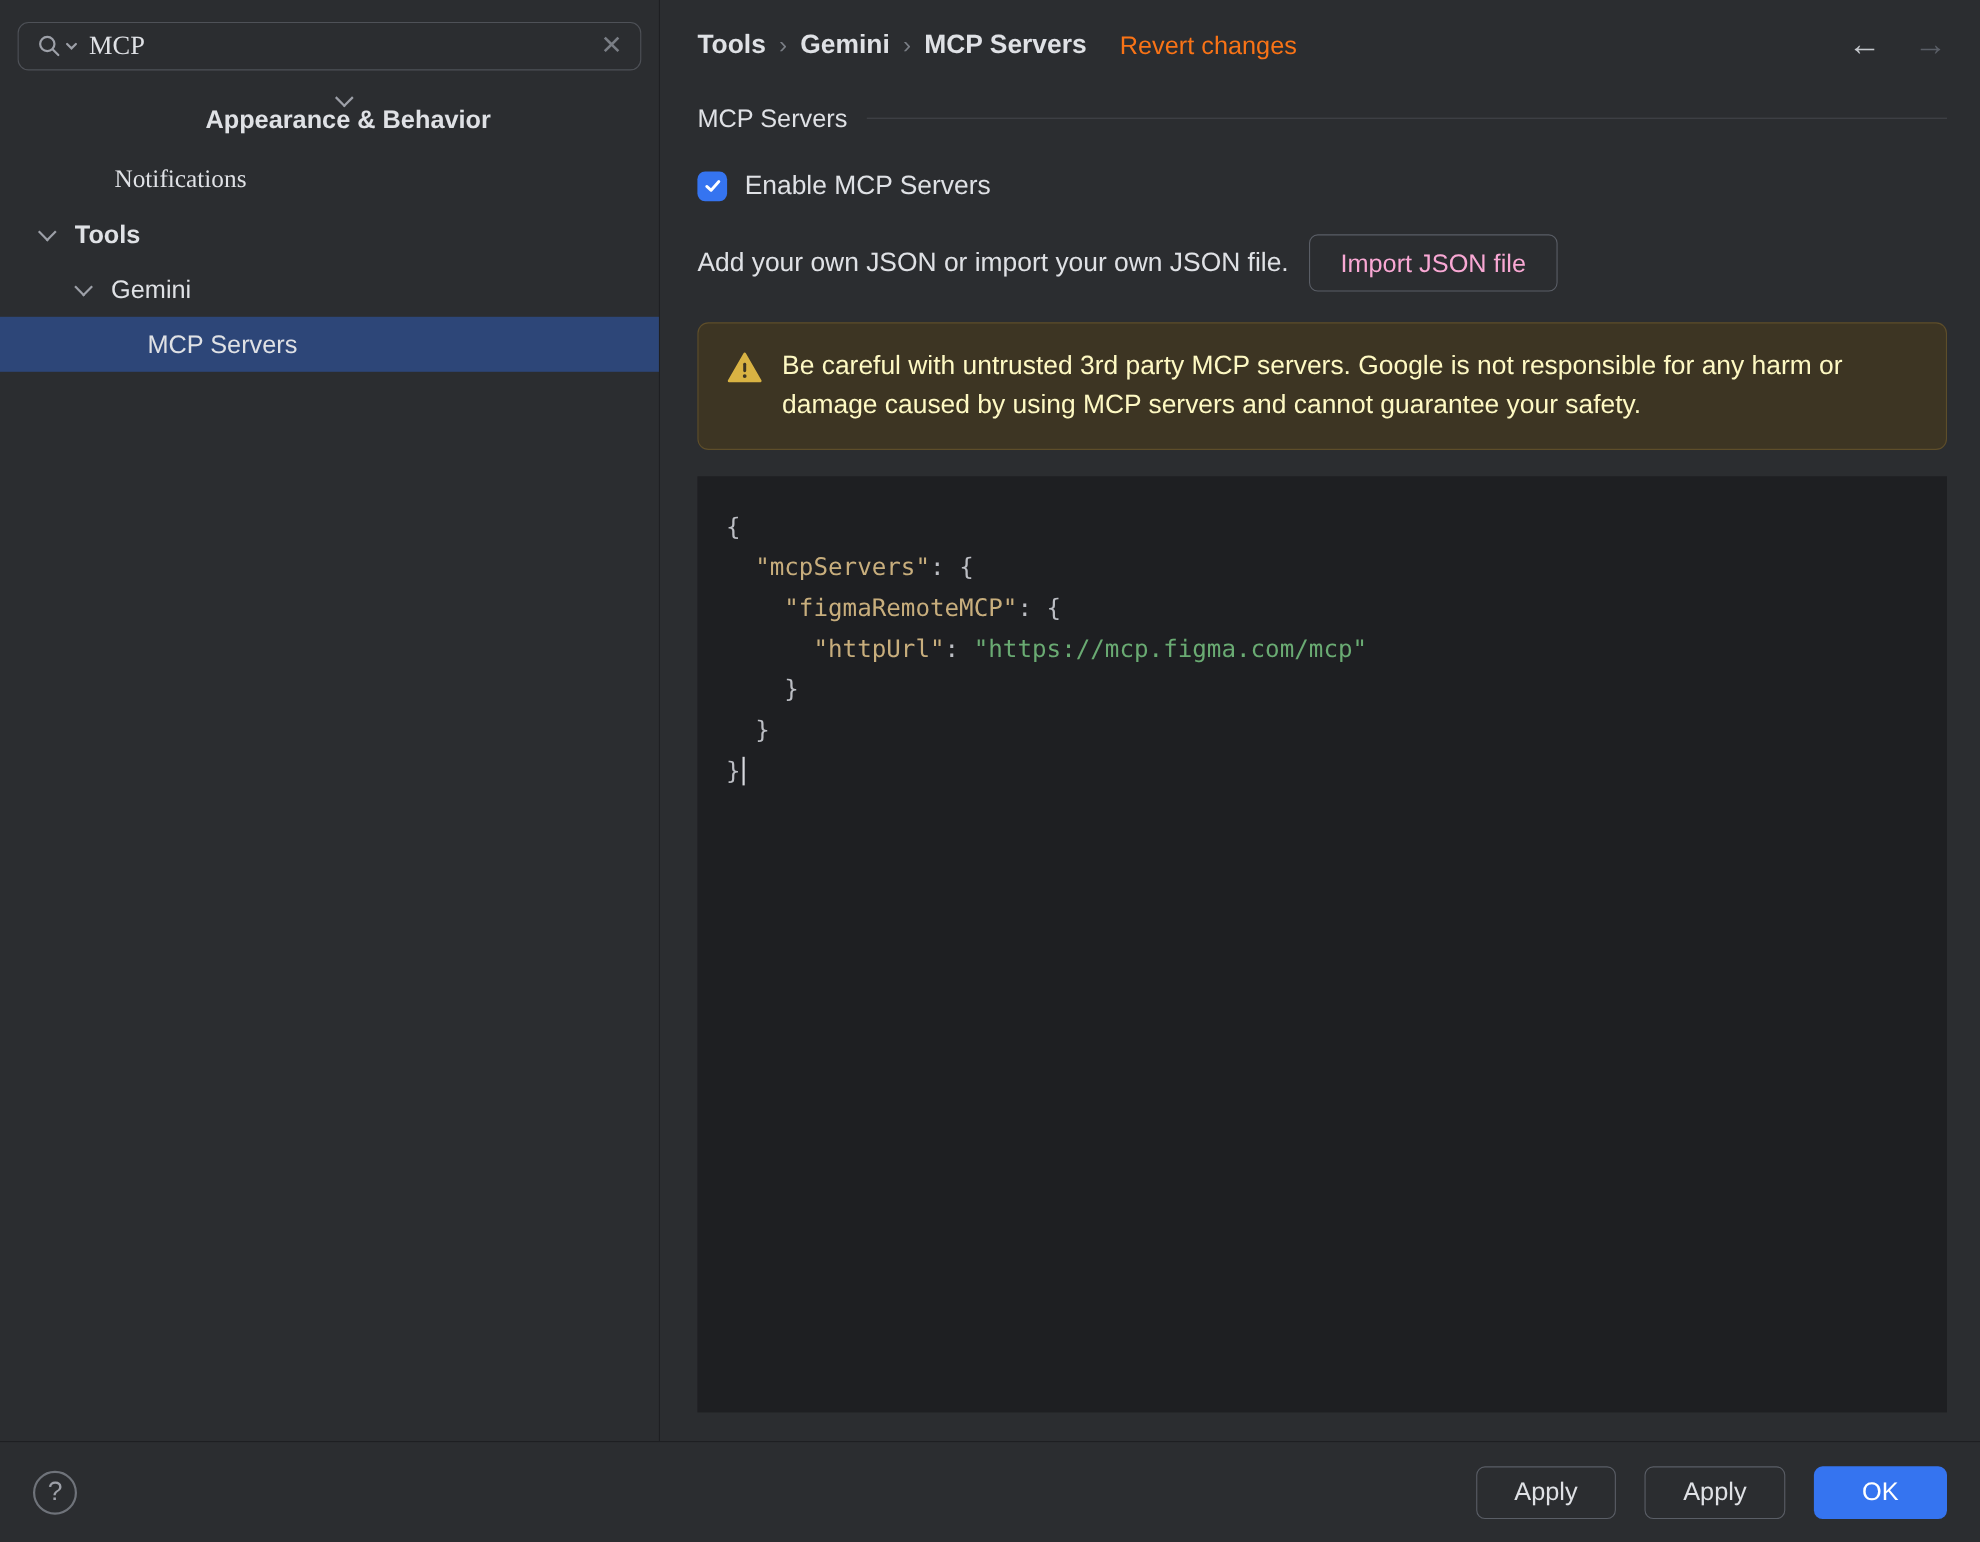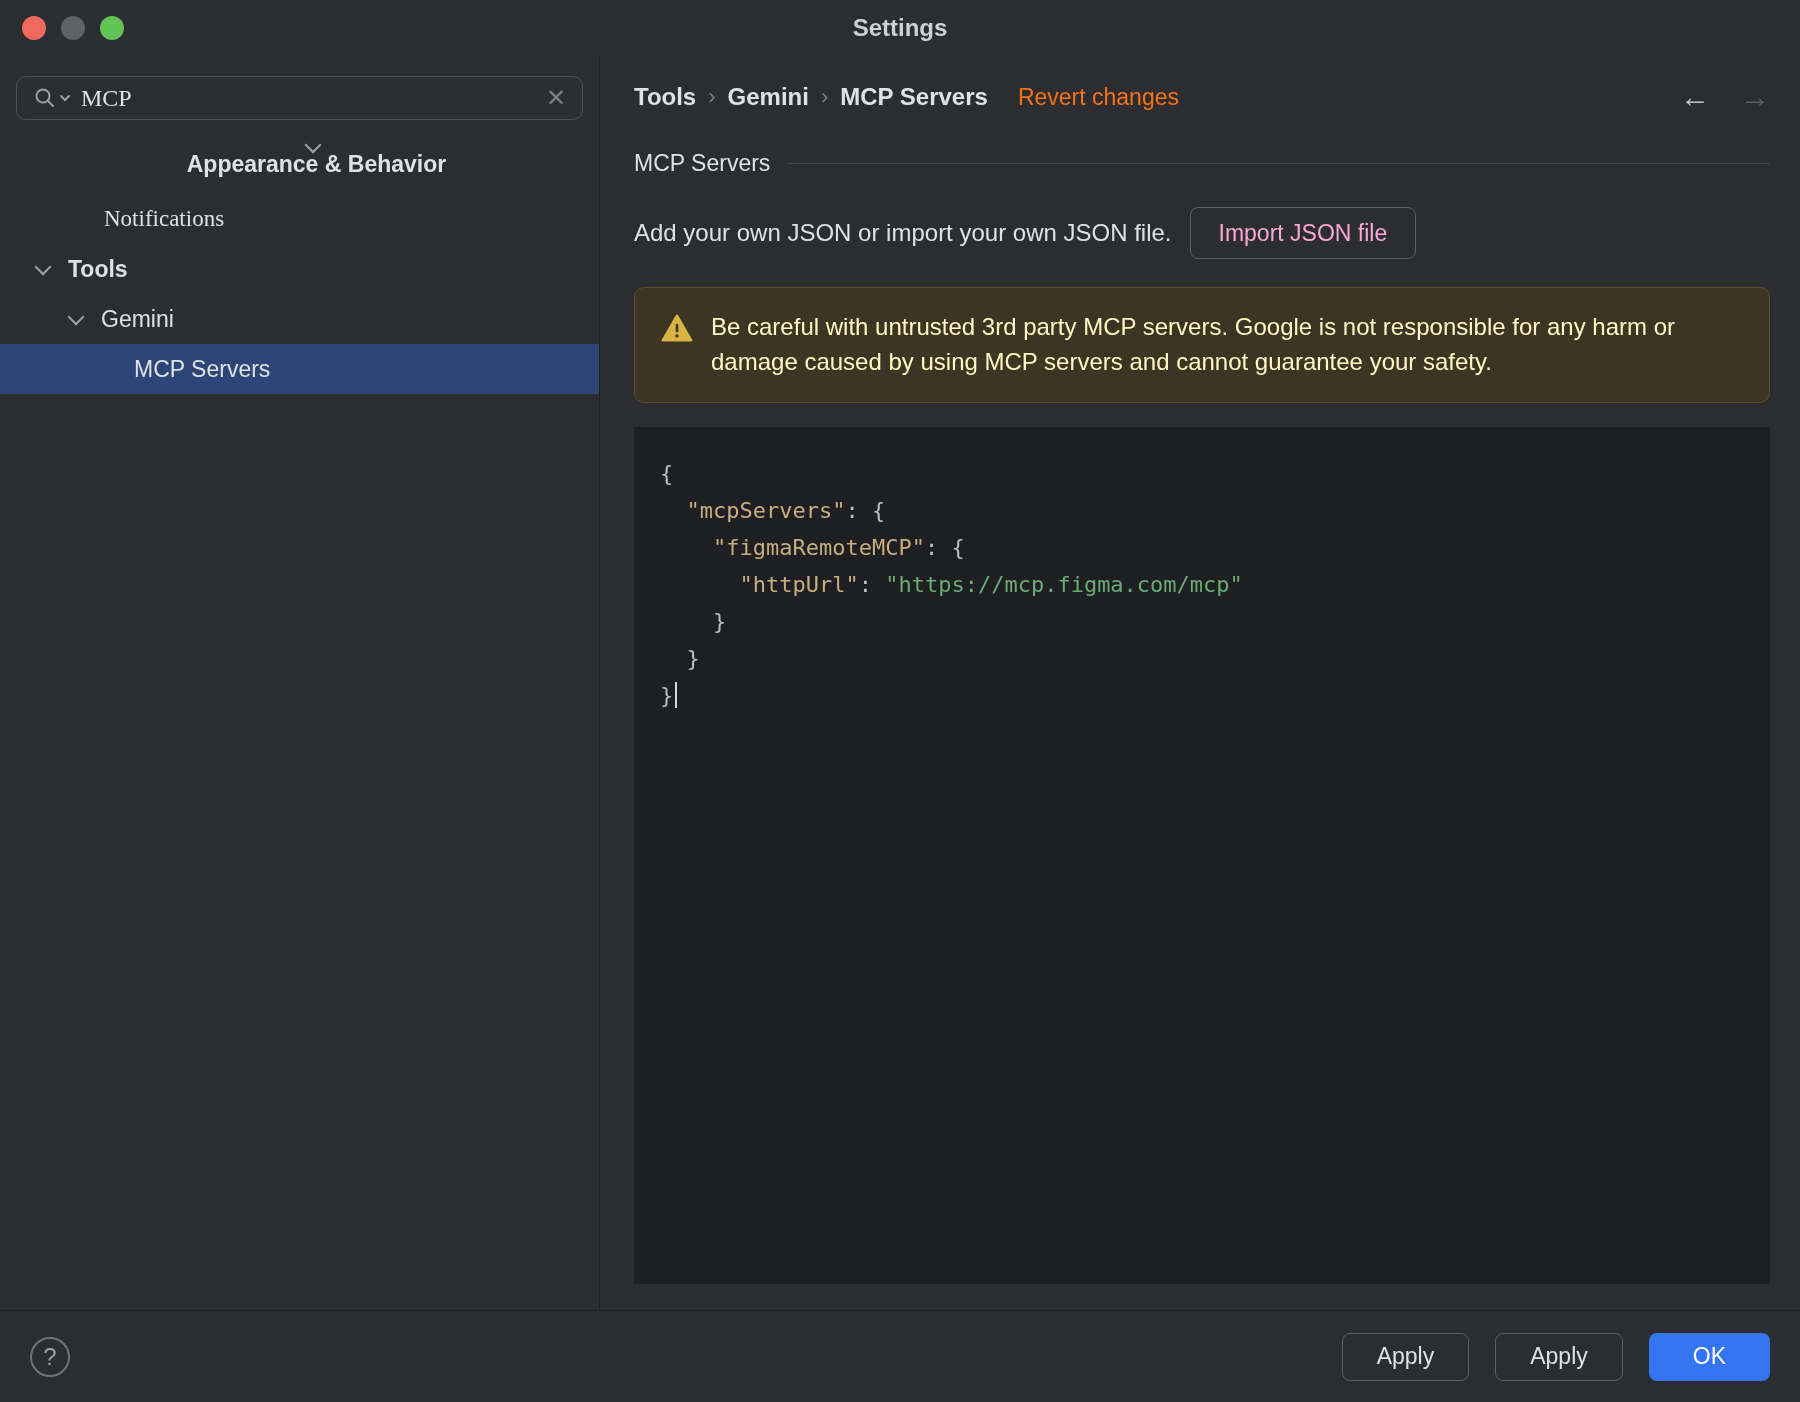--- a/index.html
+++ b/index.html
@@ -77,28 +77,20 @@
   .footer-buttons{margin-left:auto;display:flex;align-items:center;gap:26px;}
   .btn{height:48px;border-radius:8px;font-size:23px;font-family:inherit;cursor:pointer;}
   .btn-secondary{background:transparent;border:1px solid #5a5e66;color:#dfe1e5;padding:0 34px;}
   .btn-primary{background:#3574f0;border:none;color:#ffffff;padding:0 44px;}
 </style>
 </head>
 <body>
 
 <div class="window">
 
-  <div class="titlebar">
-    <div class="lights">
-      <span class="light red"></span>
-      <span class="light gray"></span>
-      <span class="light green"></span>
-    </div>
-    <span class="title">Settings</span>
-  </div>
 
   <div class="bodyrow">
 
     <div class="sidebar">
       <div class="search-field">
         <span class="search-icon-wrap">
           <svg width="24" height="24" viewBox="0 0 24 24" fill="none">
             <circle cx="10" cy="10" r="6.5" stroke="#9da0a8" stroke-width="2"></circle>
             <line x1="15" y1="15" x2="20" y2="20" stroke="#9da0a8" stroke-width="2" stroke-linecap="round"></line>
           </svg>
@@ -154,20 +146,28 @@
           <span class="arrow back">←</span>
           <span class="arrow fwd">→</span>
         </div>
       </div>
 
       <div class="section-row">
         <span class="section-title">MCP Servers</span>
         <span class="section-line"></span>
       </div>
 
+      <div class="check-row">
+        <span class="checkbox">
+          <svg width="18" height="18" viewBox="0 0 18 18">
+            <path d="M3.5 9.5 L7.5 13 L14.5 5" stroke="#ffffff" stroke-width="2.6" fill="none" stroke-linecap="round" stroke-linejoin="round"></path>
+          </svg>
+        </span>
+        <span class="check-label">Enable MCP Servers</span>
+      </div>
 
       <div class="import-row">
         <span class="hint">Add your own JSON or import your own JSON file.</span>
         <button class="import-btn">Import JSON file</button>
       </div>
 
       <div class="warning">
         <span class="warn-icon">
           <svg width="32" height="30" viewBox="0 0 26 24">
             <path d="M13 2 L24.5 22 H1.5 Z" fill="#d9b343" stroke="#d9b343" stroke-width="2" stroke-linejoin="round"></path>

